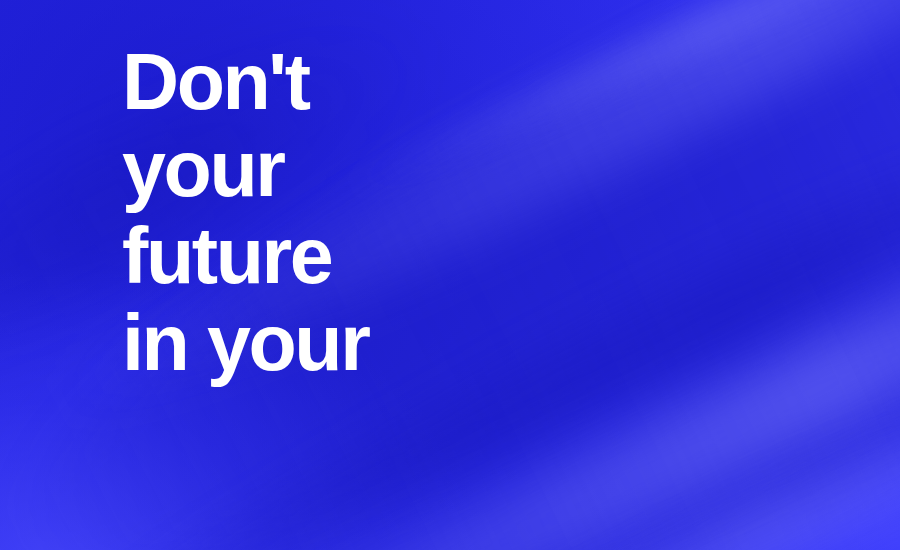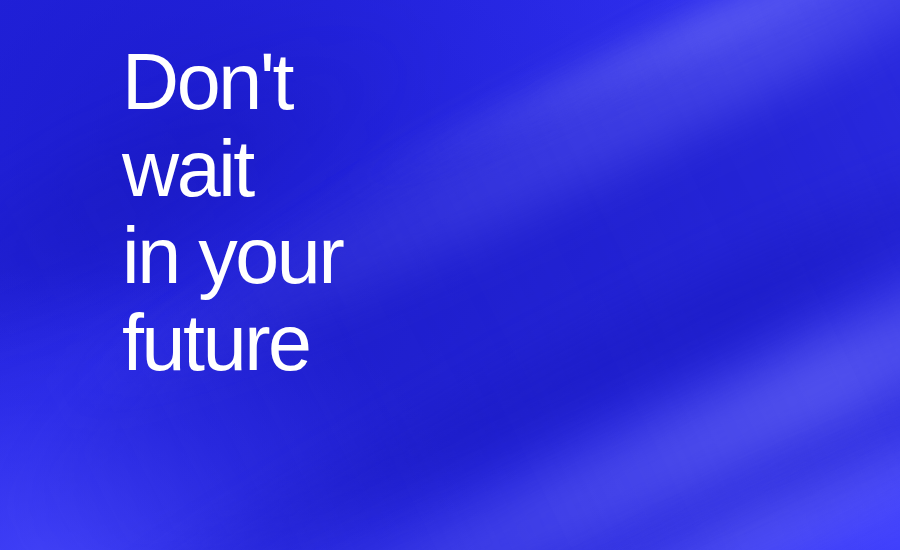--- a/index.html
+++ b/index.html
@@ -181,21 +181,21 @@
     top: 38px;
     width: 520px;
     z-index: 5;
   }
 
   .headline-line {
     display: block;
     color: #ffffff;
     font-family: "Liberation Sans", sans-serif;
     font-size: 79px;
-    font-weight: 400;
+    font-weight: 700;
     line-height: 87px;
     letter-spacing: -2.4px;
     white-space: nowrap;
   }
 </style>
 </head>
 <body>
 
 <div id="banner">
 
@@ -207,18 +207,18 @@
   <div class="swoosh swoosh-dark-1"></div>
   <div class="swoosh swoosh-light-1"></div>
   <div class="swoosh swoosh-dark-2"></div>
   <div class="swoosh swoosh-light-2"></div>
   <div class="swoosh swoosh-hair-top"></div>
   <div class="swoosh swoosh-hair-bottom"></div>
   <div class="swoosh swoosh-hair-left"></div>
 
   <div class="headline">
     <span class="headline-line">Don't</span>
-    <span class="headline-line">wait</span>
+    <span class="headline-line">your</span>
+    <span class="headline-line">future</span>
     <span class="headline-line">in your</span>
-    <span class="headline-line">future</span>
   </div>
 
 </div>
 
 </body></html>

